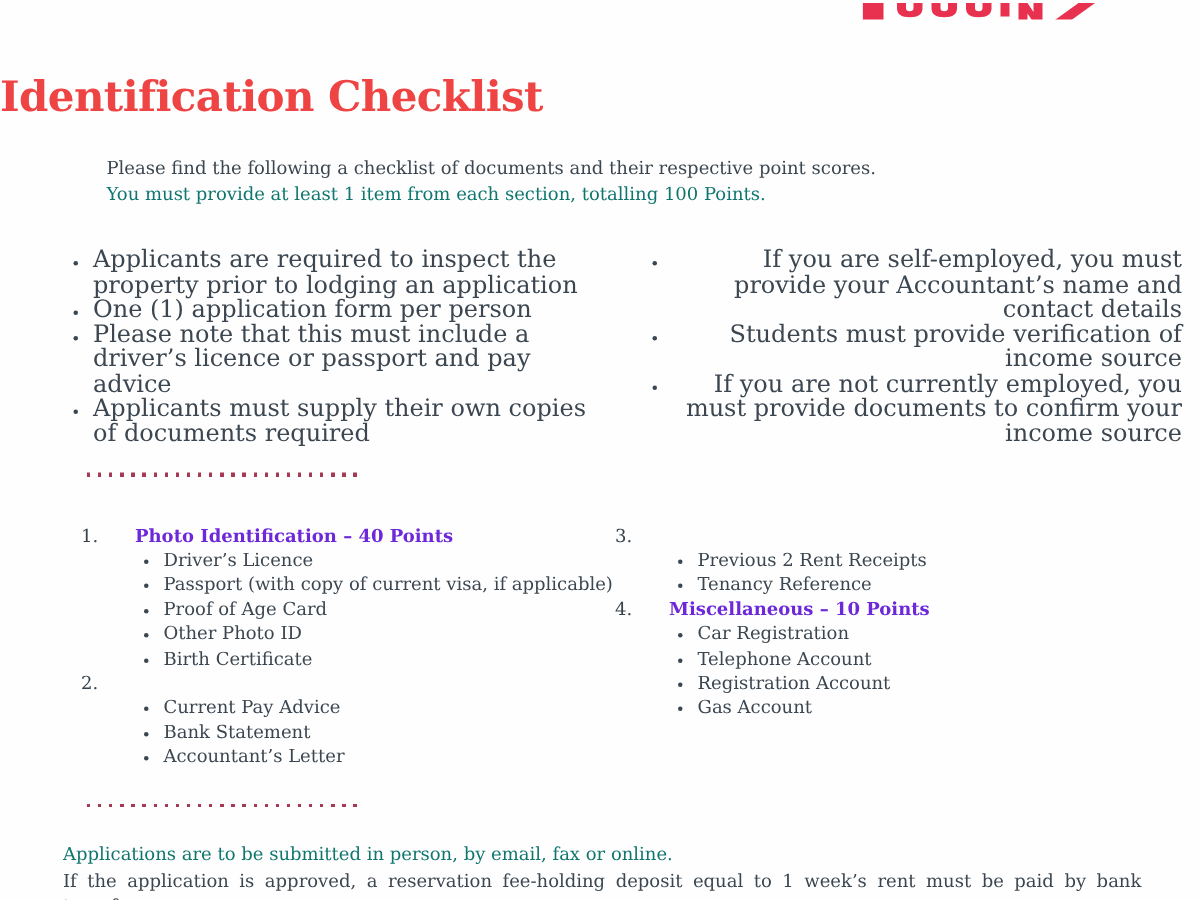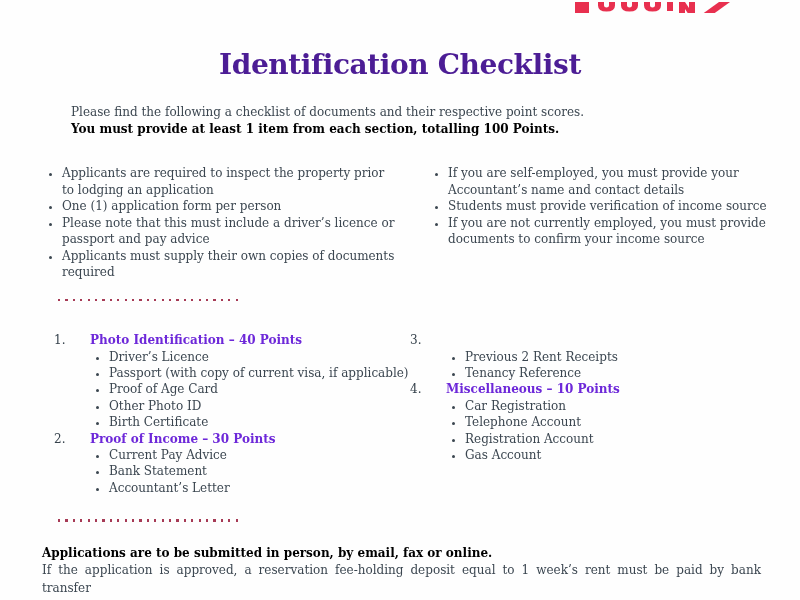--- a/index.html
+++ b/index.html
@@ -3,32 +3,32 @@
 <meta charset="utf-8">
 <style>
   html,body{margin:0;padding:0;background:#fff;}
   .page{
     position:relative;width:800px;height:600px;background:#fefefe;
     font-family:"DejaVu Serif","Liberation Serif",serif;
     color:#3b4650;overflow:hidden;
   }
   .logo{position:absolute;top:0;right:70px;width:155px;height:13px;overflow:hidden;}
   h1.title{
-    margin:0;padding-top:46px;text-align:center;
-    font-size:28px;font-weight:600;letter-spacing:-0.4px;color:#4c1d95;line-height:38px;
+    margin:0;padding-top:46px;
+    font-size:28px;font-weight:600;letter-spacing:-0.4px;color:#ef4444;line-height:38px;
   }
   .intro{margin:20px 0 0 71px;font-size:12px;line-height:17px;}
   .intro p{margin:0;}
-  .bold{font-weight:bold;color:#000000;}
+  .bold{font-weight:normal;color:#0f766e;}
   .notes-columns{display:flex;margin-top:27px;padding-left:46px;}
   ul.notes{
     margin:0;padding:0 0 0 16px;list-style:disc outside;
-    font-size:12px;line-height:16.5px;width:334px;
+    font-size:16px;line-height:16.5px;width:334px;
   }
-  ul.notes + ul.notes{margin-left:36px;width:340px;}
+  ul.notes + ul.notes{margin-left:36px;width:340px;text-align:right;}
   ul.notes li::marker{color:#3b4650;font-size:11px;}
   .divider{
     margin-left:58px;width:180px;height:2.6px;
     background:repeating-linear-gradient(90deg,#a63a55 0 2.2px,transparent 2.2px 7.4px);
   }
   .divider.first{margin-top:18px;}
   .divider.second{margin-top:23px;}
   .sections-columns{display:flex;margin-top:31px;padding-left:54px;}
   .sec-col{width:356px;}
   .section{font-size:12px;line-height:16.4px;}
@@ -99,21 +99,20 @@
           <li>Passport (with copy of current visa, if applicable)</li>
           <li>Proof of Age Card</li>
           <li>Other Photo ID</li>
           <li>Birth Certificate</li>
         </ul>
       </div>
 
       <div class="section">
         <div class="sec-row">
           <span class="sec-num">2.</span>
-          <span class="sec-head">Proof of Income – 30 Points</span>
         </div>
         <ul class="sec-items">
           <li>Current Pay Advice</li>
           <li>Bank Statement</li>
           <li>Accountant’s Letter</li>
         </ul>
       </div>
 
     </div>
     <div class="sec-col">

